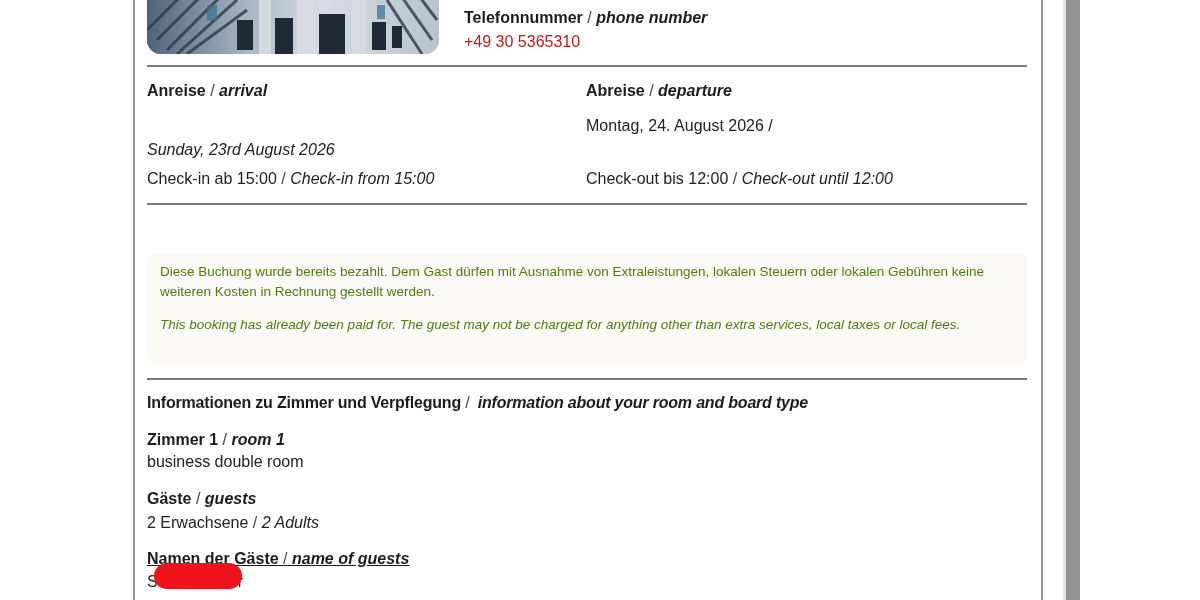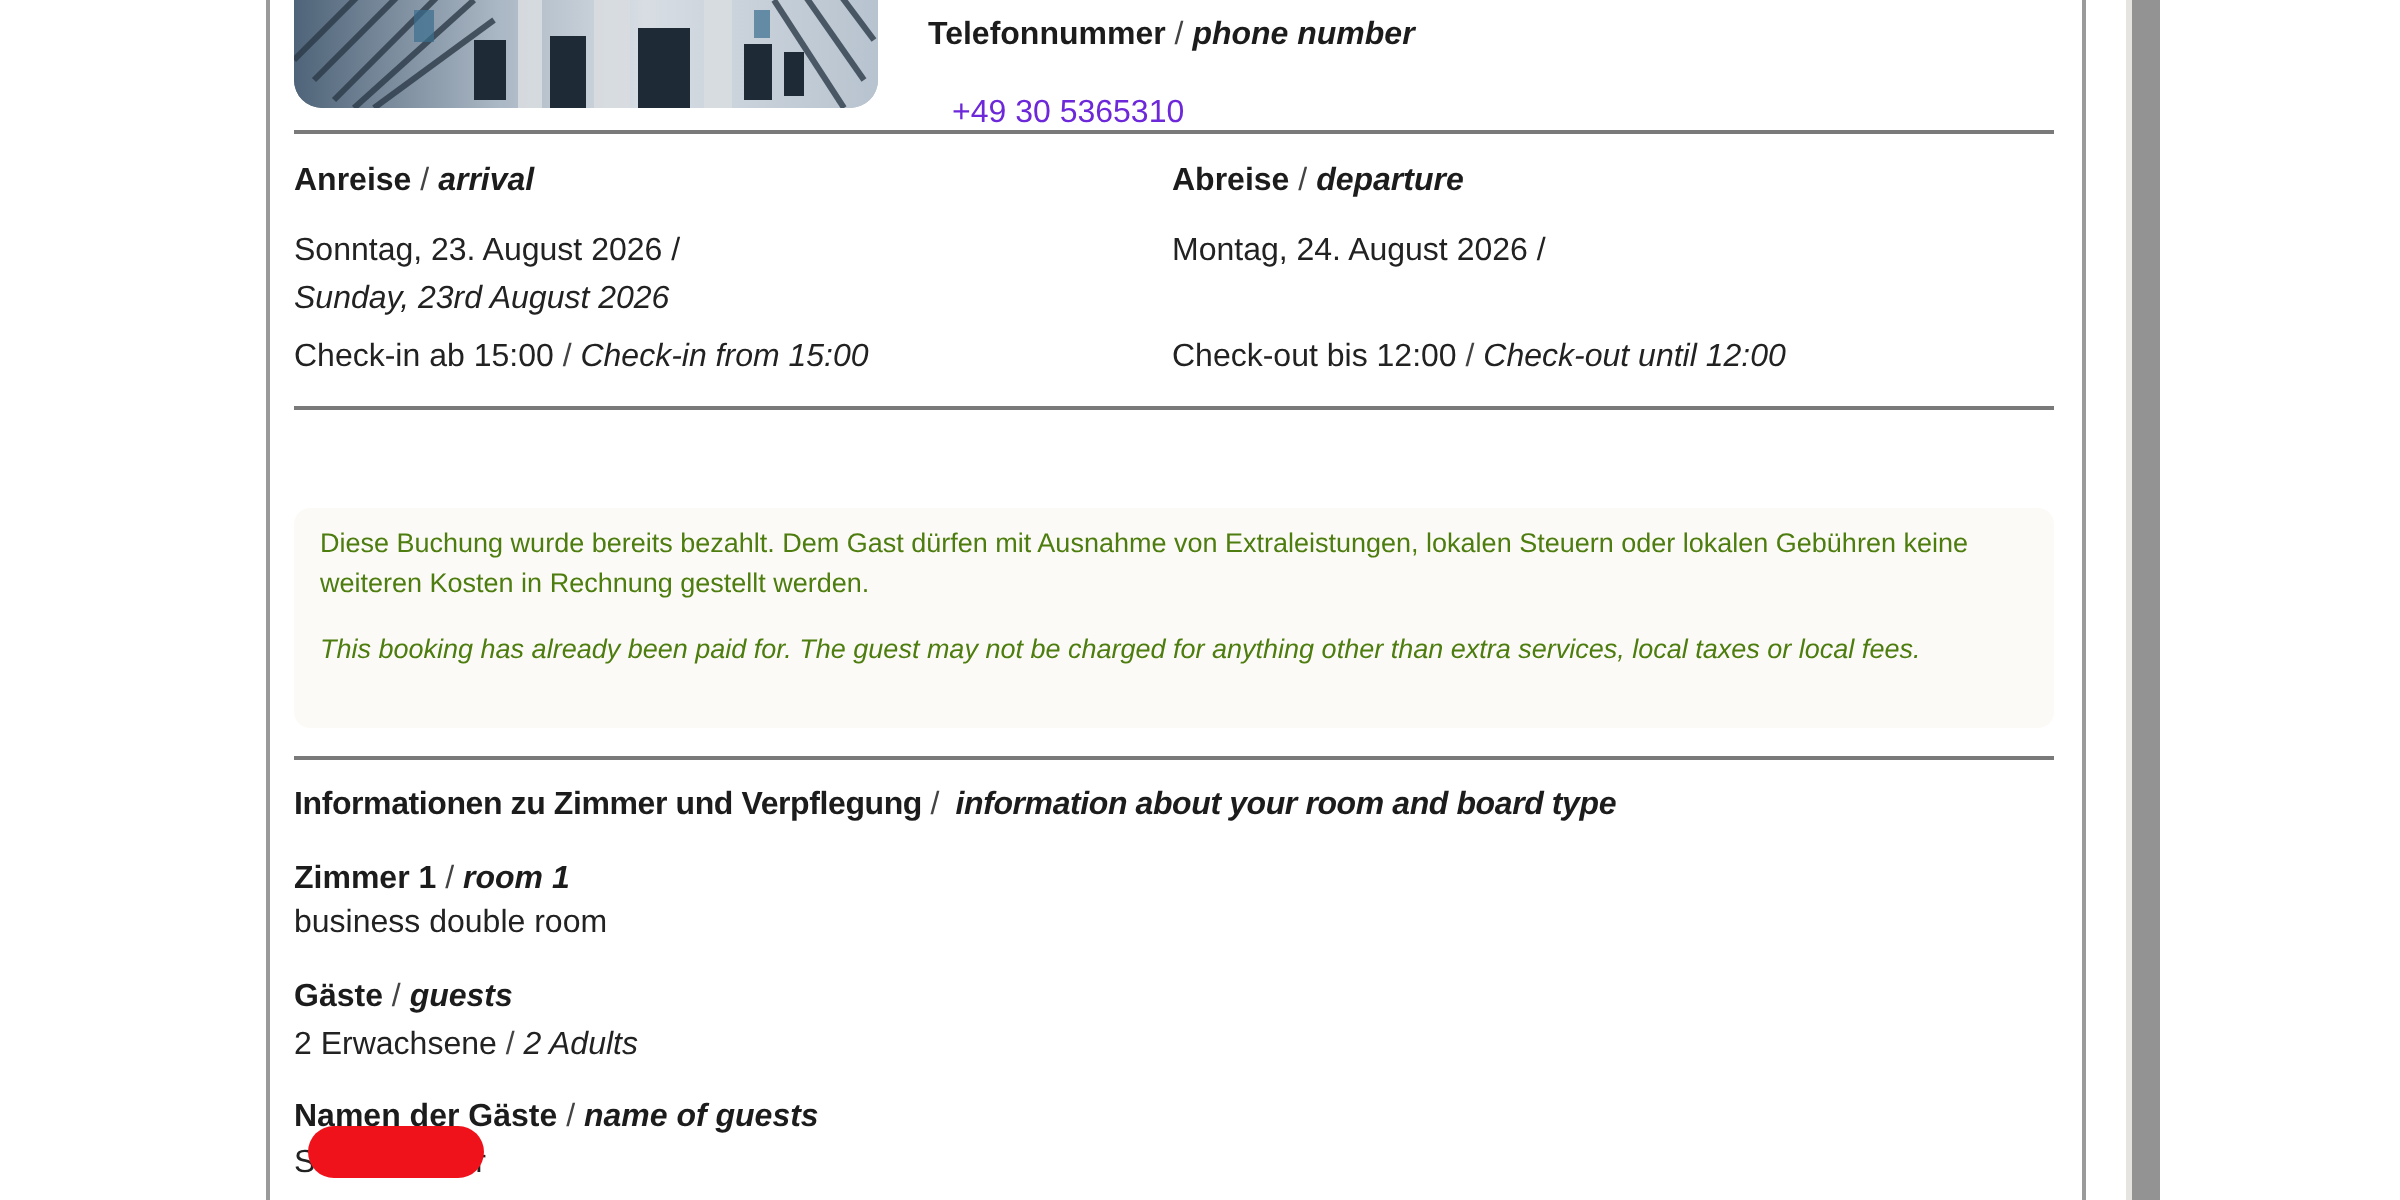--- a/index.html
+++ b/index.html
@@ -63,25 +63,24 @@
       left: 464px;
       top: 9px;
       font-size: 16px;
       font-weight: bold;
       color: #1c1c1c;
       white-space: nowrap;
     }
     .phone-value {
       position: absolute;
       left: 464px;
-      top: 48px;
-      font-size: 16px;
-      color: #6d28d9;
-      white-space: nowrap;
-      margin-left: 12px;
+      top: 33px;
+      font-size: 16px;
+      color: #b91c1c;
+      white-space: nowrap;
     }
 
     .divider {
       position: absolute;
       left: 147px;
       width: 880px;
       height: 2px;
       background: #7a7a7a;
     }
 
@@ -195,21 +194,20 @@
   </div>
   <div class="phone-value">+49 30 5365310</div>
 
   <div class="divider" style="top:65px;"></div>
 
   <div class="section-heading" style="left:147px; top:82px;">
     <span>Anreise</span>
     <span class="slash">/</span>
     <span class="it">arrival</span>
   </div>
-  <div class="line" style="left:147px; top:117px;">Sonntag, 23. August 2026 /</div>
   <div class="line it" style="left:147px; top:141px;">Sunday, 23rd August 2026</div>
   <div class="line" style="left:147px; top:170px;">
     <span>Check-in ab 15:00</span>
     <span class="slash">/</span>
     <span class="it">Check-in from 15:00</span>
   </div>
 
   <div class="section-heading" style="left:586px; top:82px;">
     <span>Abreise</span>
     <span class="slash">/</span>
@@ -247,21 +245,21 @@
     <span>Gäste</span>
     <span class="slash">/</span>
     <span class="it">guests</span>
   </div>
   <div class="line" style="left:147px; top:514px;">
     <span>2 Erwachsene</span>
     <span class="slash">/</span>
     <span class="it">2 Adults</span>
   </div>
 
-  <div class="section-heading" style="left:147px; top:550px;">
+  <div class="section-heading" style="left:147px; top:550px;text-decoration:underline;">
     <span>Namen der Gäste</span>
     <span class="slash">/</span>
     <span class="it">name of guests</span>
   </div>
   <div class="line" style="left:147px; top:573px;">
     <span>S</span><span style="display:inline-block; width:80px;"></span><span>r</span>
   </div>
   <div class="redaction"></div>
 
 </div>

